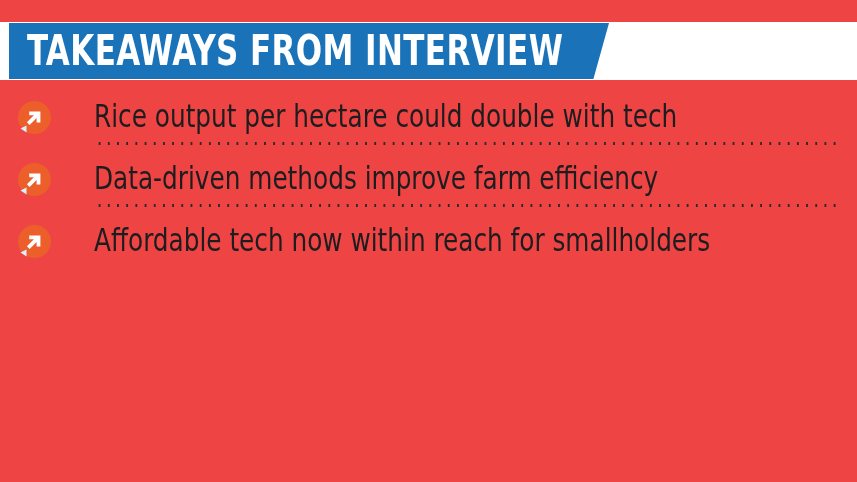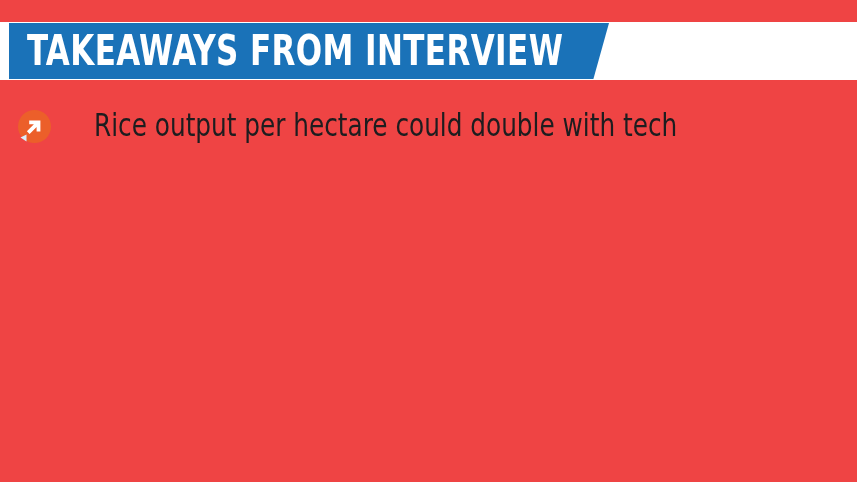--- a/index.html
+++ b/index.html
@@ -58,21 +58,21 @@
     white-space: nowrap;
     transform: scaleX(0.82);
     transform-origin: left center;
     text-transform: uppercase;
   }
 
   
   .takeaway-list {
     position: absolute;
     left: 0;
-    top: 97px;
+    top: 88px;
     width: 857px;
   }
 
   .takeaway-row {
     position: relative;
     height: 62px;
   }
 
   .bullet-icon {
     position: absolute;
@@ -132,18 +132,40 @@
         <svg viewBox="0 0 33 33" width="33" height="33" xmlns="http://www.w3.org/2000/svg">
           <circle cx="16.5" cy="16.5" r="16.5" fill="#ec5f2a"></circle>
           <path d="M8.5 24.5 L8.5 31.5 L2.5 27.5 Z" fill="#daeefb"></path>
           <path d="M11.2 10.4 L22.4 10.4 L22.4 21.6 L18.6 21.6 L18.6 17.0 L11.6 24.0 L8.9 21.3 L15.9 14.2 L11.2 14.2 Z" fill="#ffffff"></path>
         </svg>
       </span>
       <div class="takeaway-text">Rice output per hectare could double with tech</div>
       <div class="dot-divider"></div>
     </div>
 
+    <div class="takeaway-row">
+      <span class="bullet-icon">
+        <svg viewBox="0 0 33 33" width="33" height="33" xmlns="http://www.w3.org/2000/svg">
+          <circle cx="16.5" cy="16.5" r="16.5" fill="#ec5f2a"></circle>
+          <path d="M8.5 24.5 L8.5 31.5 L2.5 27.5 Z" fill="#daeefb"></path>
+          <path d="M11.2 10.4 L22.4 10.4 L22.4 21.6 L18.6 21.6 L18.6 17.0 L11.6 24.0 L8.9 21.3 L15.9 14.2 L11.2 14.2 Z" fill="#ffffff"></path>
+        </svg>
+      </span>
+      <div class="takeaway-text">Data-driven methods improve farm efficiency</div>
+      <div class="dot-divider"></div>
+    </div>
 
 
+    <div class="takeaway-row">
+      <span class="bullet-icon">
+        <svg viewBox="0 0 33 33" width="33" height="33" xmlns="http://www.w3.org/2000/svg">
+          <circle cx="16.5" cy="16.5" r="16.5" fill="#ec5f2a"></circle>
+          <path d="M8.5 24.5 L8.5 31.5 L2.5 27.5 Z" fill="#daeefb"></path>
+          <path d="M11.2 10.4 L22.4 10.4 L22.4 21.6 L18.6 21.6 L18.6 17.0 L11.6 24.0 L8.9 21.3 L15.9 14.2 L11.2 14.2 Z" fill="#ffffff"></path>
+        </svg>
+      </span>
+      <div class="takeaway-text">Affordable tech now within reach for smallholders</div>
+      <div class="dot-divider"></div>
+    </div>
 
 
   </div>
 </div>
 
 </body></html>

